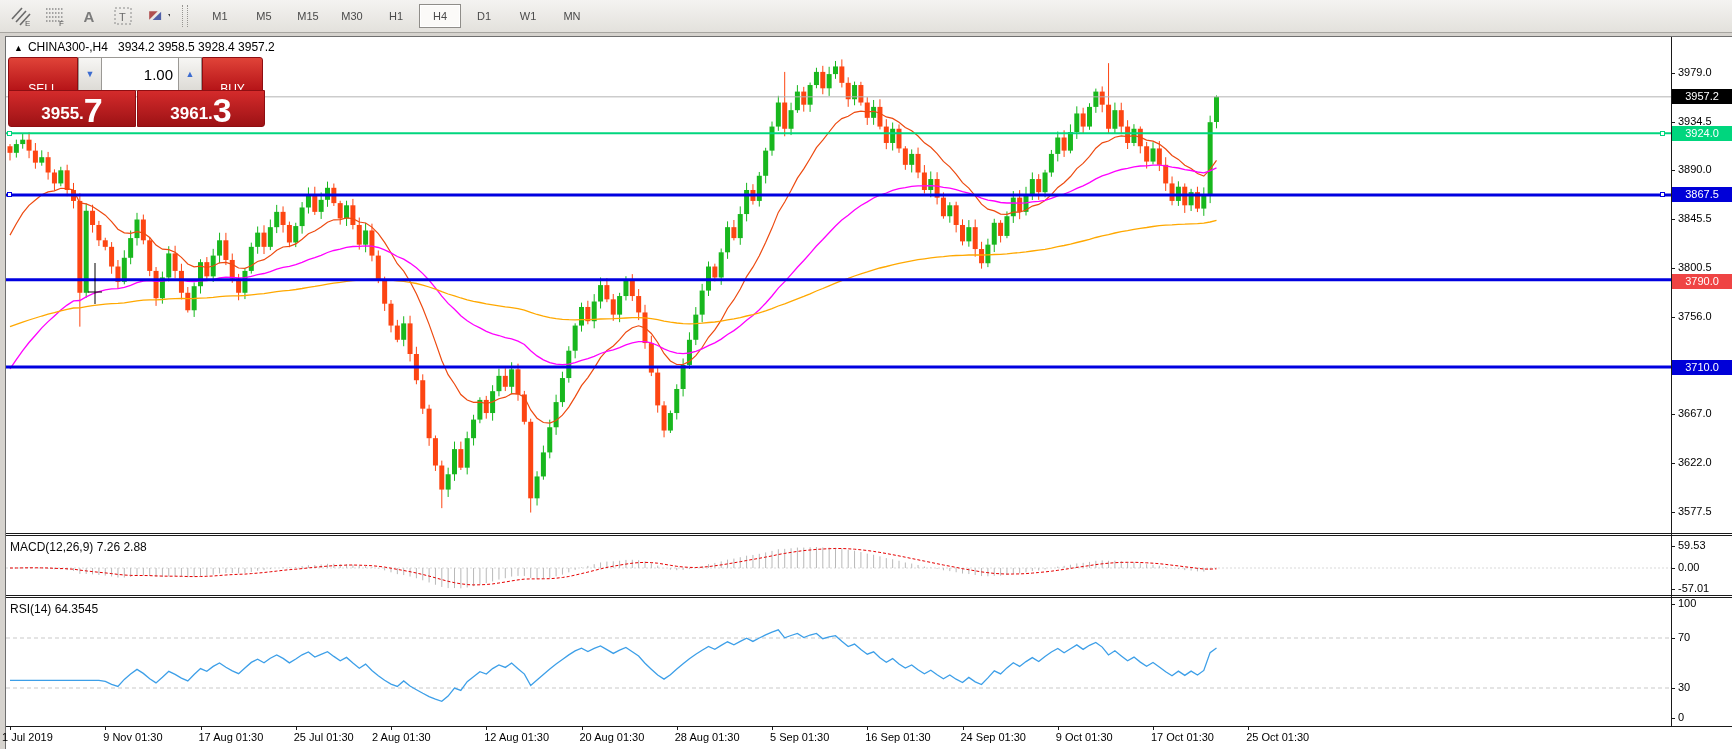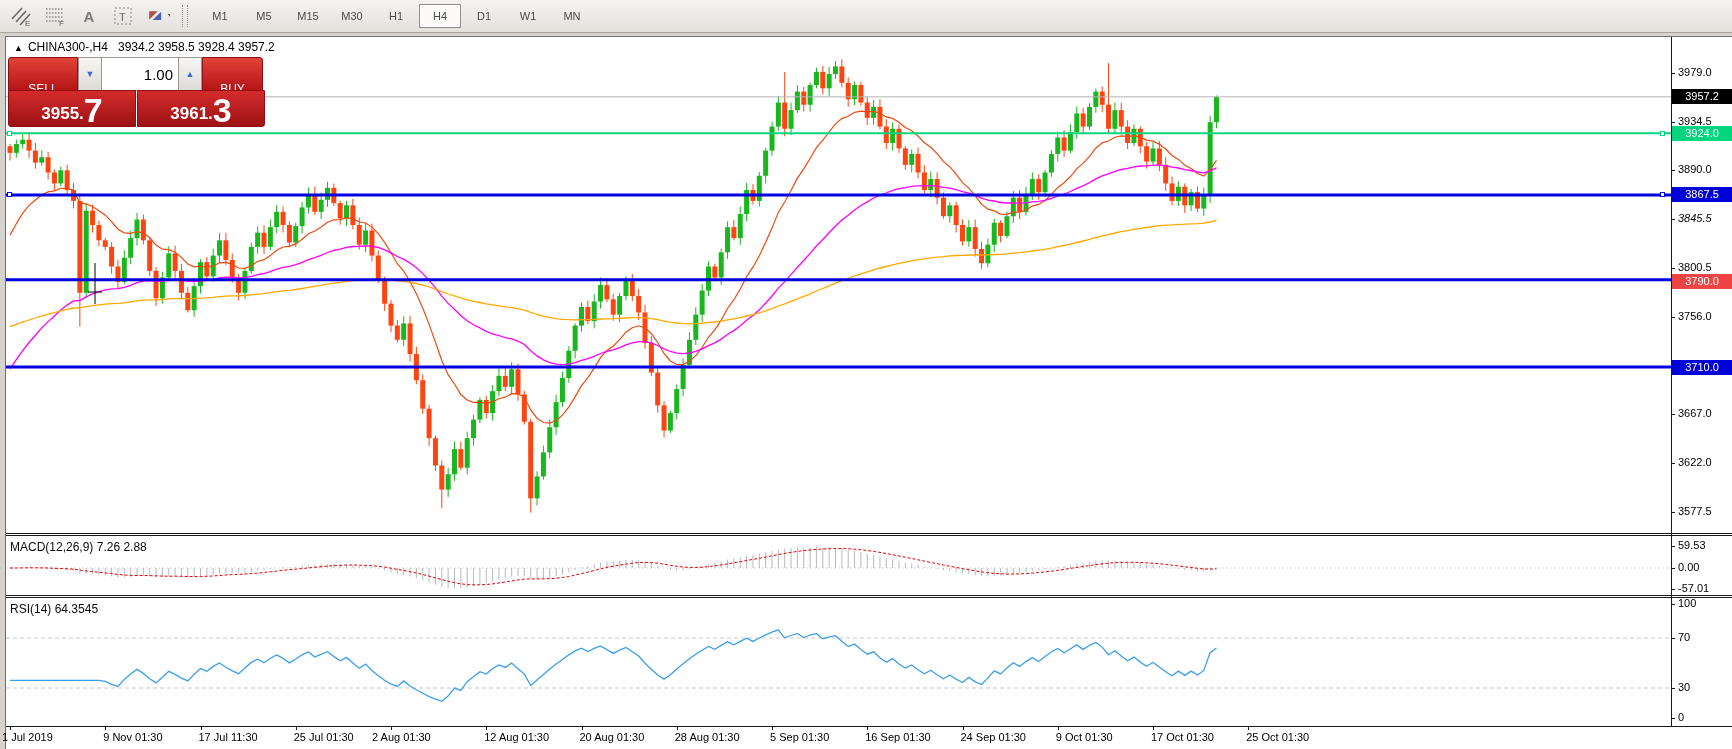--- a/index.html
+++ b/index.html
@@ -747,21 +747,21 @@
     <div class="handle" style="left: 7px; top: 192.411px; border: 1px solid rgb(0, 0, 224);"></div>
     <div class="badge" style="top: 274px; background: #ef4444;">3790.0</div>
     <div class="badge" style="top: 359.618px; background: rgb(0, 0, 216);">3710.0</div>
     <div class="axis-dash" style="top: 73px;"></div>
     <div class="axis-label" style="left: 1678px; top: 66px;">3979.0</div>
     <div class="axis-dash" style="top: 121.655px;"></div>
     <div class="axis-label" style="left: 1678px; top: 114.655px;">3934.5</div>
     <div class="axis-dash" style="top: 170.31px;"></div>
     <div class="axis-label" style="left: 1678px; top: 163.31px;">3890.0</div>
     <div class="axis-dash" style="top: 218.965px;"></div>
-    <div class="axis-label" style="left: 1678px; top: 211.965px; font-style: italic;">3845.5</div>
+    <div class="axis-label" style="left: 1678px; top: 211.965px;">3845.5</div>
     <div class="axis-dash" style="top: 268.167px;"></div>
     <div class="axis-label" style="left: 1678px; top: 261.167px;">3800.5</div>
     <div class="axis-dash" style="top: 316.822px;"></div>
     <div class="axis-label" style="left: 1678px; top: 309.822px;">3756.0</div>
     <div class="axis-dash" style="top: 414.133px;"></div>
     <div class="axis-label" style="left: 1678px; top: 407.133px;">3667.0</div>
     <div class="axis-dash" style="top: 463.335px;"></div>
     <div class="axis-label" style="left: 1678px; top: 456.335px;">3622.0</div>
     <div class="axis-dash" style="top: 511.99px;"></div>
     <div class="axis-label" style="left: 1678px; top: 504.99px;">3577.5</div>
@@ -777,21 +777,21 @@
     <div class="axis-label" style="left: 1678px; top: 631px;">70</div>
     <div class="axis-dash" style="top: 688px;"></div>
     <div class="axis-label" style="left: 1678px; top: 681px;">30</div>
     <div class="axis-dash" style="top: 718px;"></div>
     <div class="axis-label" style="left: 1678px; top: 711px;">0</div>
     <div class="time-tick" style="left: 10px;"></div>
     <div class="time-label" style="left: 2px;">1 Jul 2019</div>
     <div class="time-tick" style="left: 105.25px;"></div>
     <div class="time-label" style="left: 103.25px;">9 Nov 01:30</div>
     <div class="time-tick" style="left: 200.5px;"></div>
-    <div class="time-label" style="left: 198.5px;">17 Jul 11:30</div>
+    <div class="time-label" style="left: 198.5px;">17 Aug 01:30</div>
     <div class="time-tick" style="left: 295.75px;"></div>
     <div class="time-label" style="left: 293.75px;">25 Jul 01:30</div>
     <div class="time-tick" style="left: 391px;"></div>
     <div class="time-label" style="left: 372px;">2 Aug 01:30</div>
     <div class="time-tick" style="left: 486.25px;"></div>
     <div class="time-label" style="left: 484.25px;">12 Aug 01:30</div>
     <div class="time-tick" style="left: 581.5px;"></div>
     <div class="time-label" style="left: 579.5px;">20 Aug 01:30</div>
     <div class="time-tick" style="left: 676.75px;"></div>
     <div class="time-label" style="left: 674.75px;">28 Aug 01:30</div>

